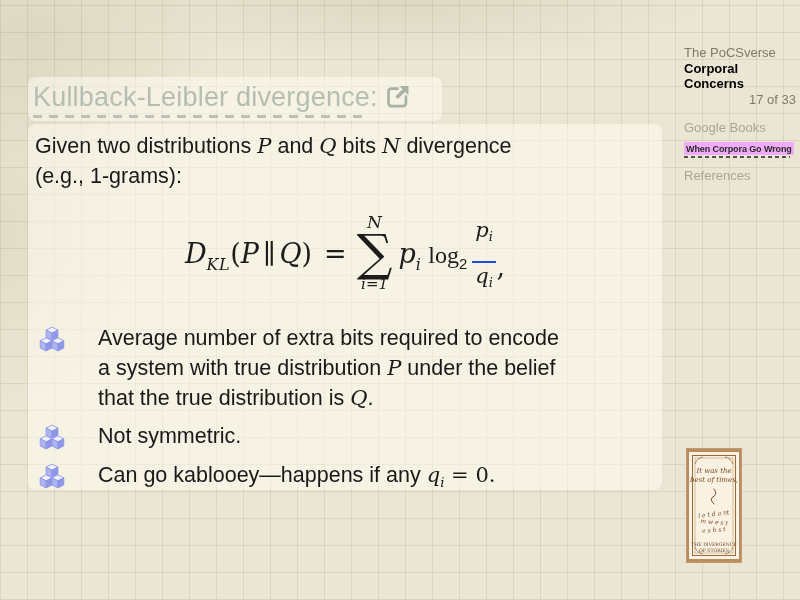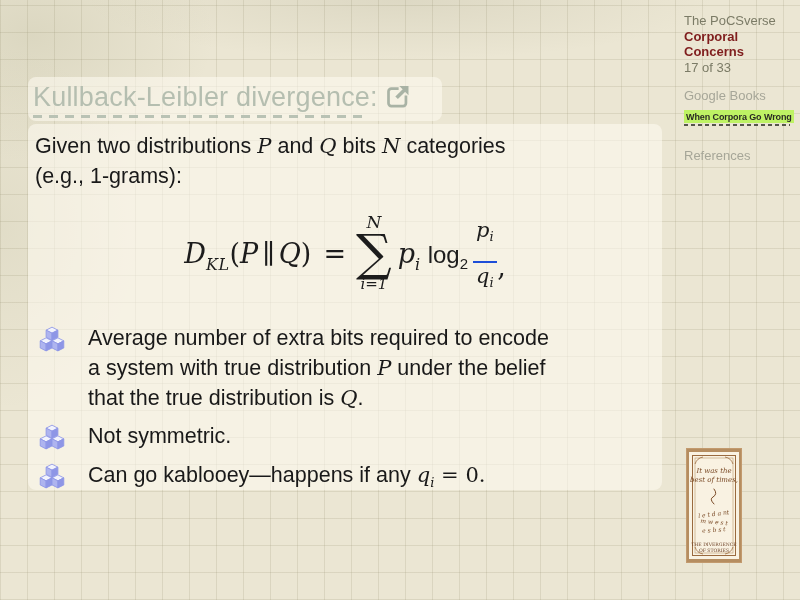--- a/index.html
+++ b/index.html
@@ -35,46 +35,46 @@
     font-family:"DejaVu Serif",serif;font-size:27px;color:#1c1c1c;}
   .mrow{display:inline-flex;align-items:baseline;}
   .mi{font-style:italic;}
   .msub{font-size:16px;font-style:italic;position:relative;top:7px;letter-spacing:.5px;}
   .mo.par{margin:0 4px;}
   .mo.eq{margin:0 10px 0 12px;}
   .sum{display:inline-flex;flex-direction:column;align-items:center;line-height:1;margin-right:6px;}
   .sum-top{font-size:17px;font-style:italic;margin-bottom:1px;}
   .sigma{font-size:50px;line-height:.85;}
   .sum-bot{font-size:15px;font-style:italic;margin-top:3px;}
-  .log{font-family:Liberation Sans, sans-serif;font-style:normal;font-size:24px;margin-left:7px;}
+  .log{font-family:Liberation Serif, serif;font-style:normal;font-size:24px;margin-left:7px;}
   .logsub{font-family:"Liberation Sans",sans-serif;font-style:normal;font-size:15px;position:relative;top:6px;}
   .frac{display:inline-flex;flex-direction:column;align-items:center;margin-left:5px;line-height:1.15;font-size:21px;}
   .frac .bar{border-bottom:2px solid #1d4ed8;padding:0 3px 18px;}
   .frac .den{padding:1px 3px 0;}
   .frac .msub{font-size:13px;top:4px;}
   .comma{align-self:center;transform:translateY(13px);}
 
   
   .bullets{list-style:none;margin:18px 0 0;padding:0 0 0 9px;}
-  .bullets li{display:flex;gap:21px;margin-bottom:8px;}
+  .bullets li{display:flex;gap:31px;margin-bottom:8px;}
   .cube-icon{width:30px;height:28px;flex:none;margin-top:3px;}
   .btext{font-size:21.5px;line-height:30px;color:#191919;}
 
   
   .sidebar{position:absolute;left:684px;top:13px;width:112px;font-size:13px;line-height:15px;}
-  .series-title{color:#7b7b66;}
-  .deck-title{color:#7f1d1d;font-weight:bold;width:80px;margin-top:1px;}
-  .page-indicator{color:#7b7b66;margin-top:1px;}
+  .series-title{color:#7b7b66;margin-top:32px;}
+  .deck-title{color:#000000;font-weight:bold;width:80px;margin-top:1px;}
+  .page-indicator{color:#7b7b66;margin-top:1px;text-align:right;}
   .nav-section{color:#a6a698;}
   .nav-gb{margin-top:13px;}
-  .nav-chip{display:inline-block;margin-top:7px;background:#bef264;color:#2a2a24;
+  .nav-chip{display:inline-block;margin-top:7px;background:#f0abfc;color:#2a2a24;
     font-size:9px;font-weight:bold;letter-spacing:-.1px;padding:2px 2px 1px;line-height:10px;white-space:nowrap;}
   .chip-dashes{width:106px;height:2px;margin-top:1px;
     background:repeating-linear-gradient(90deg,#55554a 0 4px,transparent 4px 7px);}
-  .nav-ref{margin-top:22px;}
+  .nav-ref{margin-top:10px;}
 
   
   .story-card{position:absolute;left:686px;top:448px;width:56px;height:98px;margin:0;}
   .story-card svg{display:block;}
   .sc-hand{font-family:"DejaVu Serif",serif;font-style:italic;fill:#7a4a26;}
   .sc-caps{font-family:"DejaVu Serif",serif;fill:#6d4226;}
 </style>
 </head>
 <body>
 
@@ -84,21 +84,21 @@
   <svg class="ext-icon" viewBox="0 0 24 24" fill="none" stroke="#a9b3a5" stroke-width="2.4">
     <path d="M13 5 H6.5 a2.5 2.5 0 0 0 -2.5 2.5 V18 a2.5 2.5 0 0 0 2.5 2.5 H17 a2.5 2.5 0 0 0 2.5 -2.5 V11"></path>
     <polygon points="13.6,2.6 21.8,2.6 21.8,10.8" fill="#a9b3a5" stroke="none"></polygon>
     <path d="M19.6 4.8 L11.2 13.2" stroke-width="3.2"></path>
   </svg>
 </div>
 <div class="heading-dashes"></div>
 
 <div class="panel content-panel">
 
-  <p class="intro"><span>Given two distributions </span><span class="mvar">P</span><span> and </span><span class="mvar">Q</span><span> bits </span><span class="mvar">N</span><span> categories</span><br><span>(e.g., 1-grams):</span></p>
+  <p class="intro"><span>Given two distributions </span><span class="mvar">P</span><span> and </span><span class="mvar">Q</span><span> bits </span><span class="mvar">N</span><span> divergence</span><br><span>(e.g., 1-grams):</span></p>
 
   <div class="formula">
     <span class="mrow">
       <span class="mi">D</span>
         <span class="msub">KL</span>
         <span class="mo">(</span>
         <span class="mi">P</span>
         <span class="mo par">∥</span>
         <span class="mi">Q</span>
         <span class="mo">)</span>

